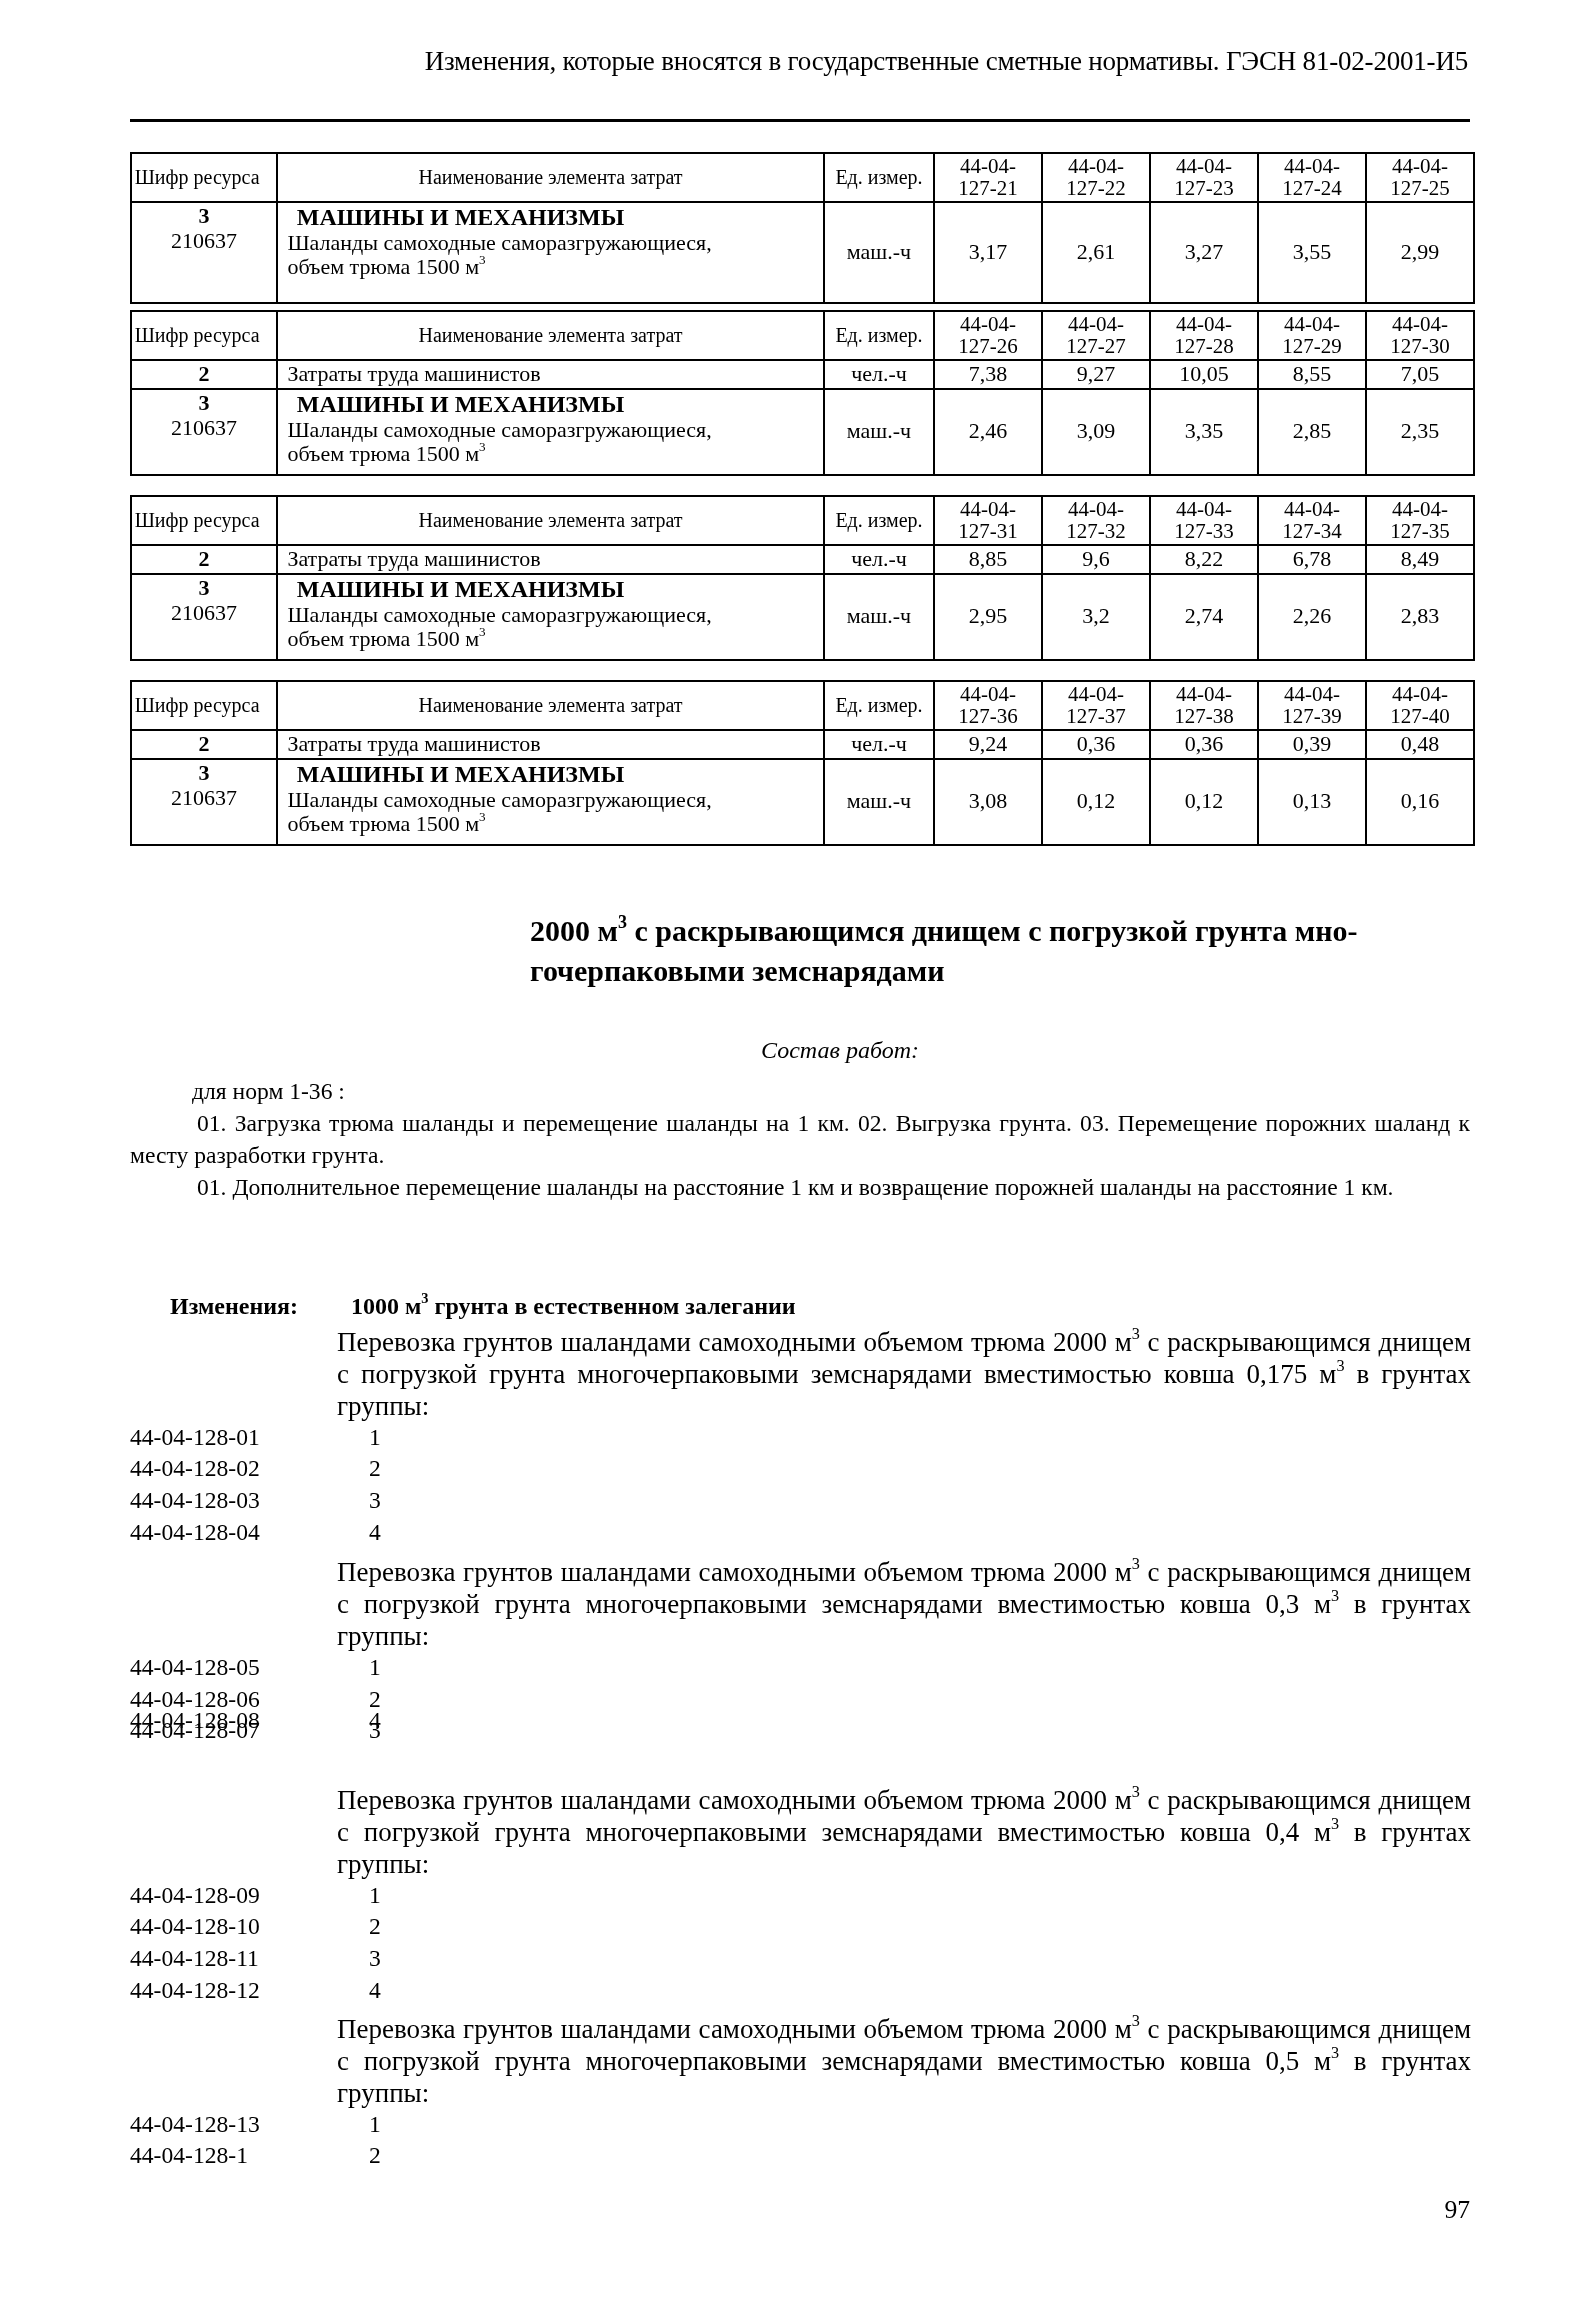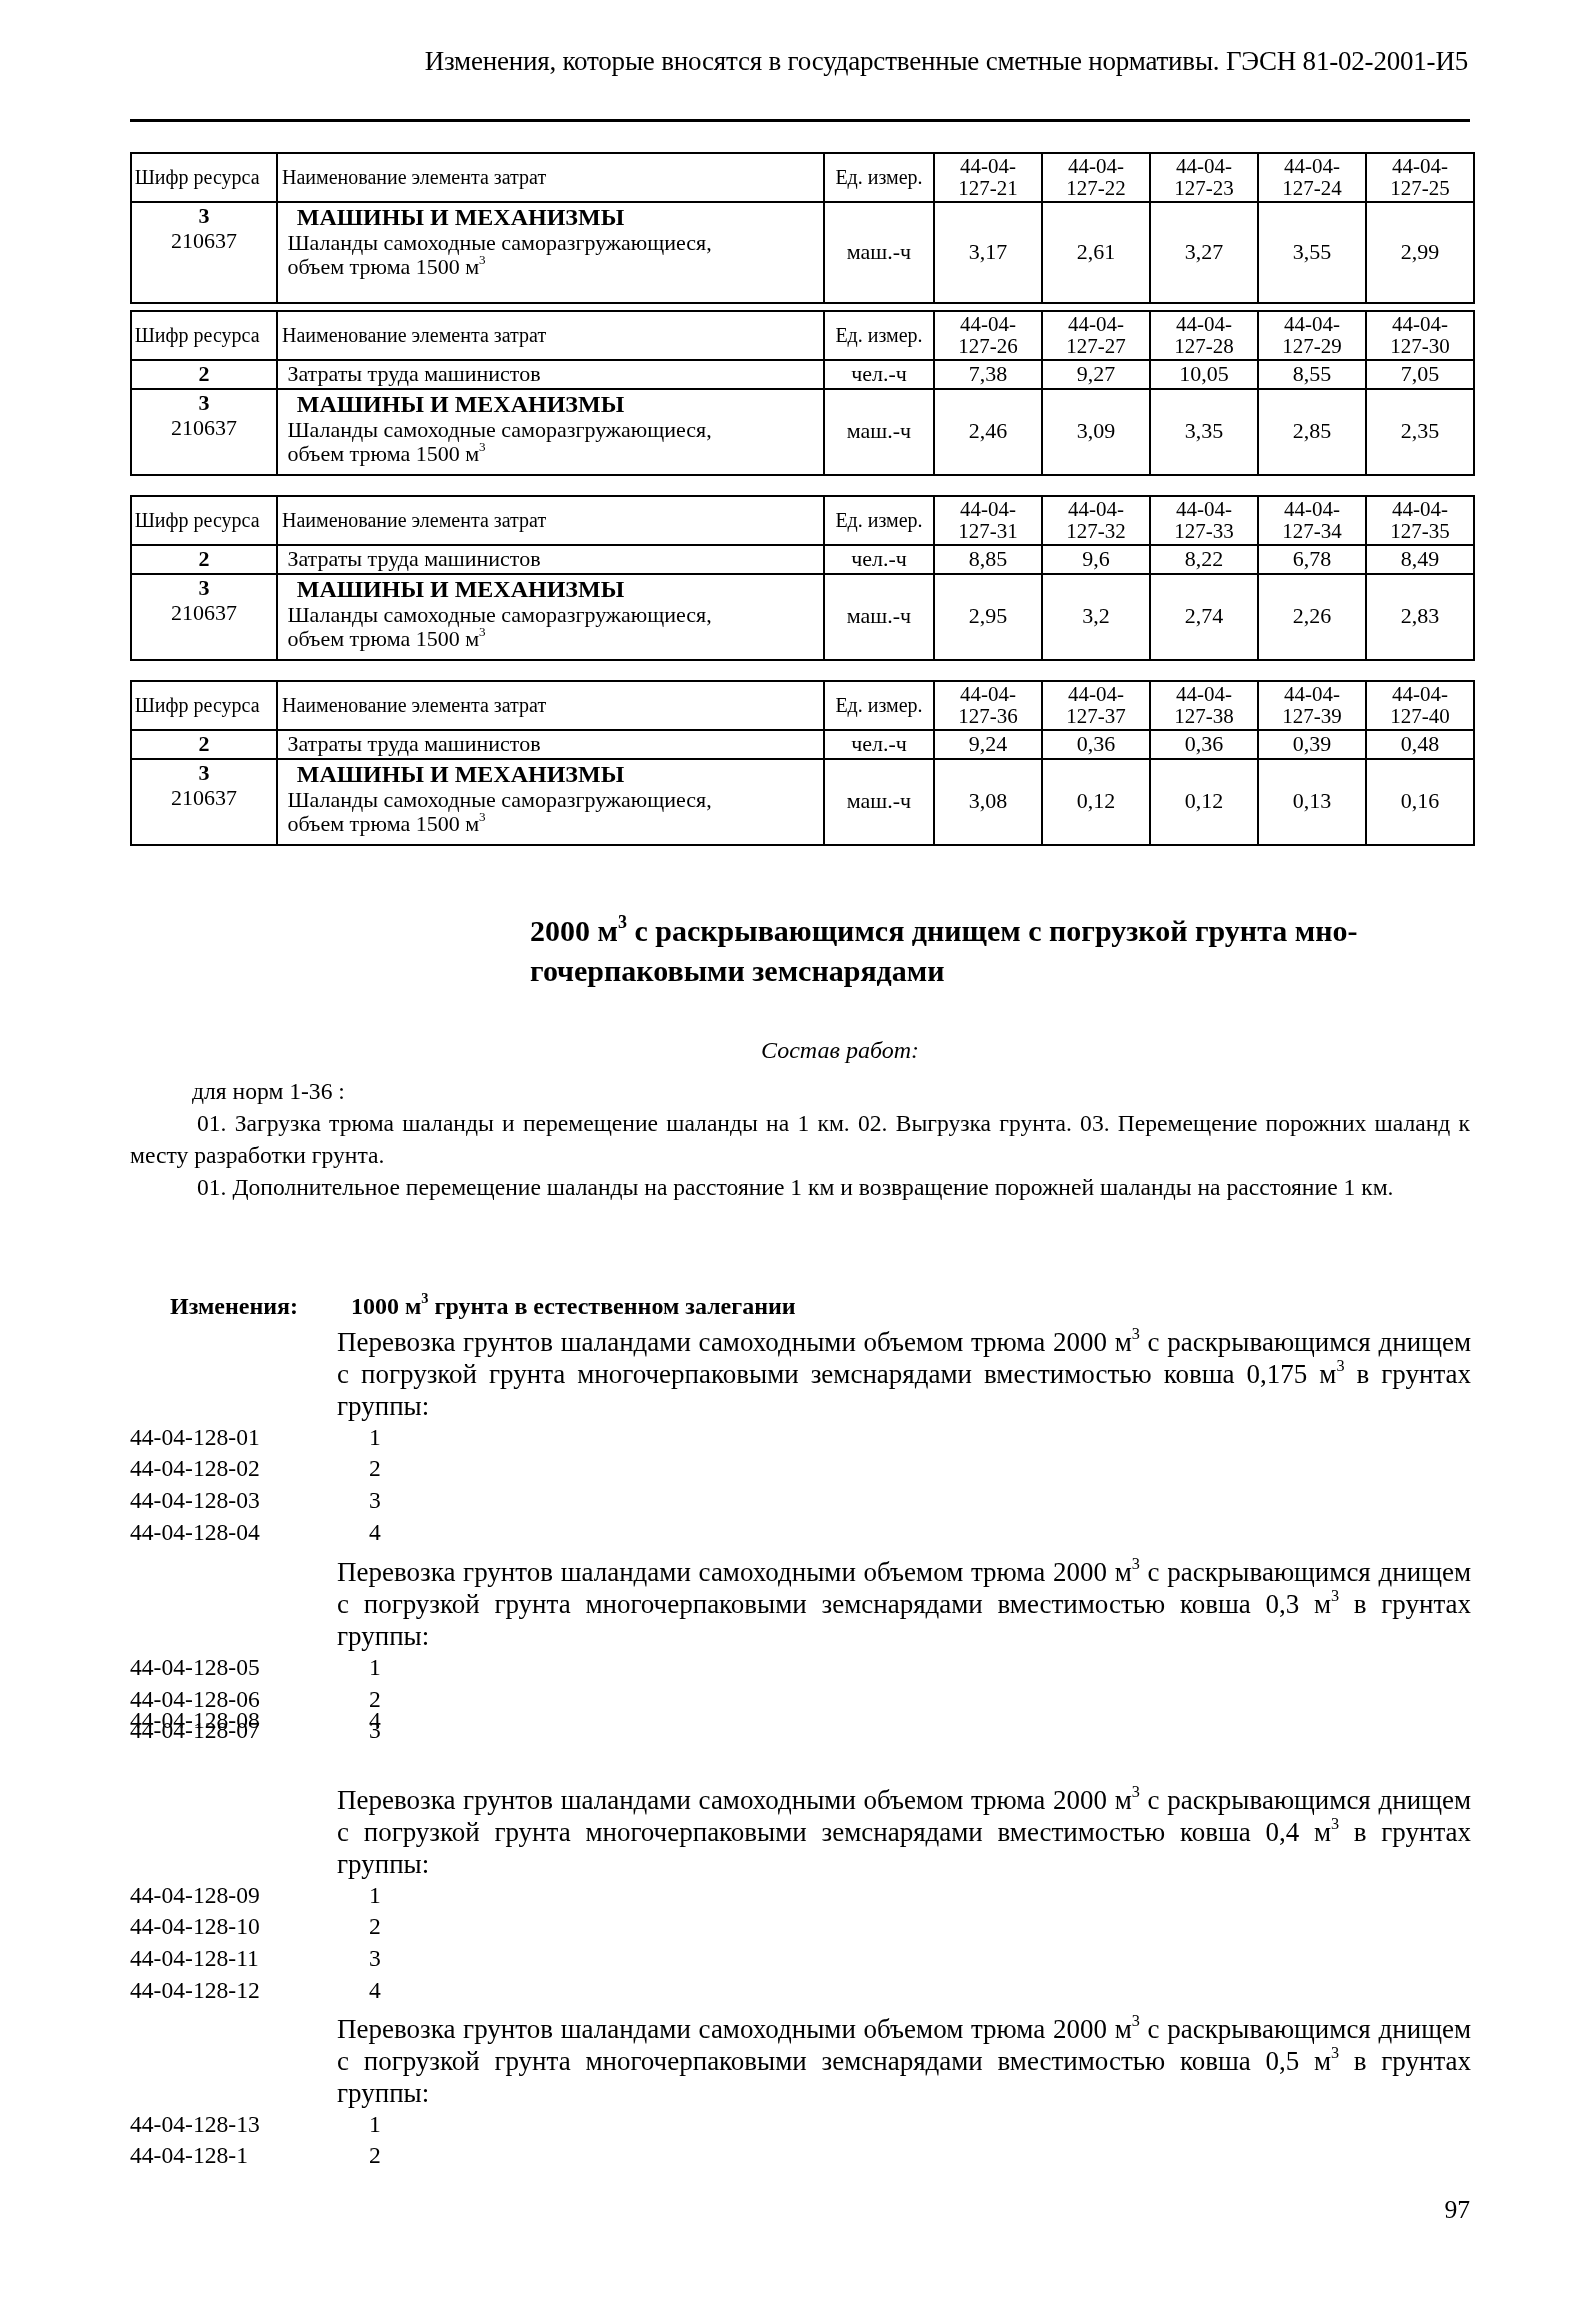--- a/index.html
+++ b/index.html
@@ -11,21 +11,21 @@
   .header-rule { left: 130px; width: 1340px; top: 119px; height: 2.7px; background: #000; }
 
   table.norm { position: absolute; left: 130px; width: 1340px; border-collapse: collapse;
                table-layout: fixed; font-size: 22px; }
   table.norm td { border: 2px solid #000; padding: 0 4px; vertical-align: middle; line-height: 1.12; }
   table.norm col.c-code { width: 146px; }
   table.norm col.c-name { width: 547px; }
   table.norm col.c-unit { width: 110px; }
   table.norm col.c-val  { width: 108px; }
   .hdr-code { font-size: 20px; text-align: left; padding-left: 2.7px !important; white-space: nowrap; }
-  .hdr-name { font-size: 20px; text-align: left; }
+  .hdr-name { font-size: 20px; text-align: center; }
   .hdr-unit { font-size: 20px; text-align: center; white-space: nowrap; }
   .hdr-val  { font-size: 21px; text-align: center; line-height: 1.05 !important; padding: 1.3px 0 !important; }
   .code { text-align: center; }
   .code .b { font-weight: bold; }
   .name-cell { padding-left: 9.4px !important; }
   .section { font-weight: bold; font-size: 24px; padding-left: 9.4px; display: block; }
   .unit { text-align: center; }
   .val { text-align: center; }
   .row-labor td { height: 27px; }
   .row-labor .code { font-weight: bold; }

